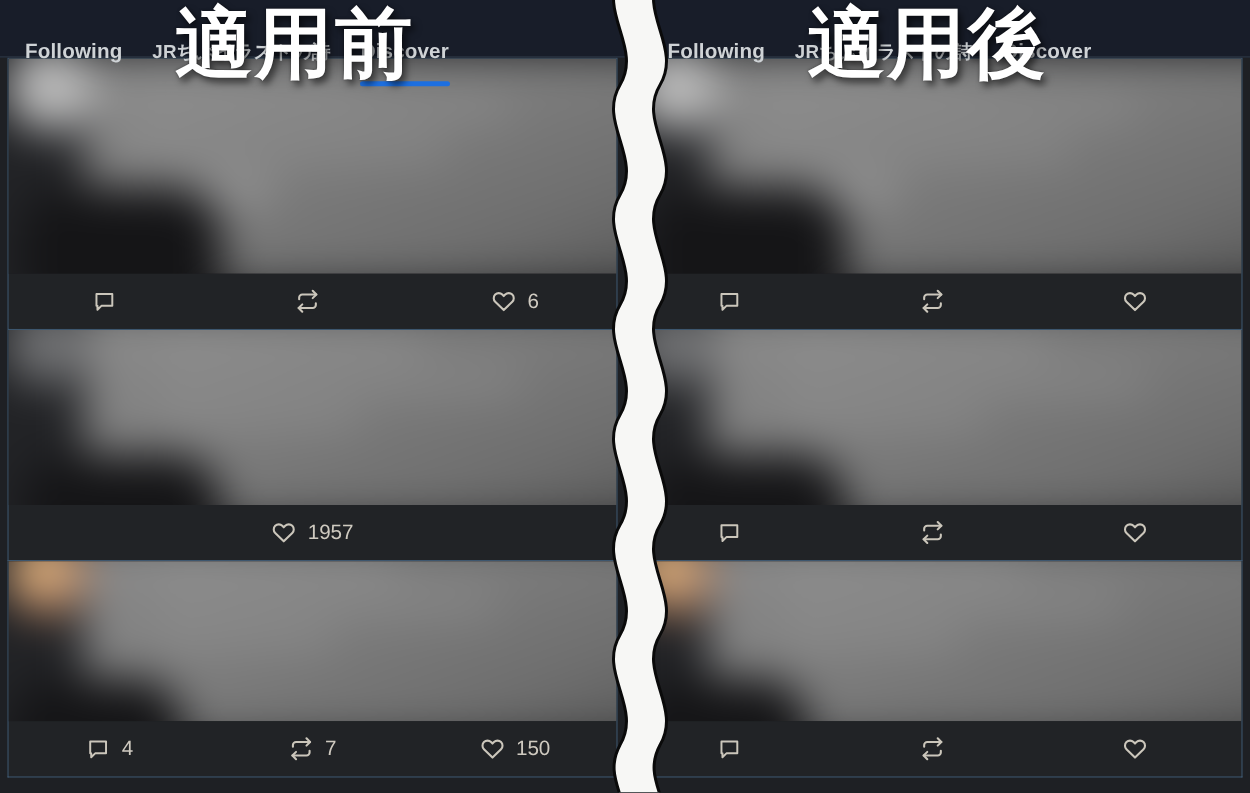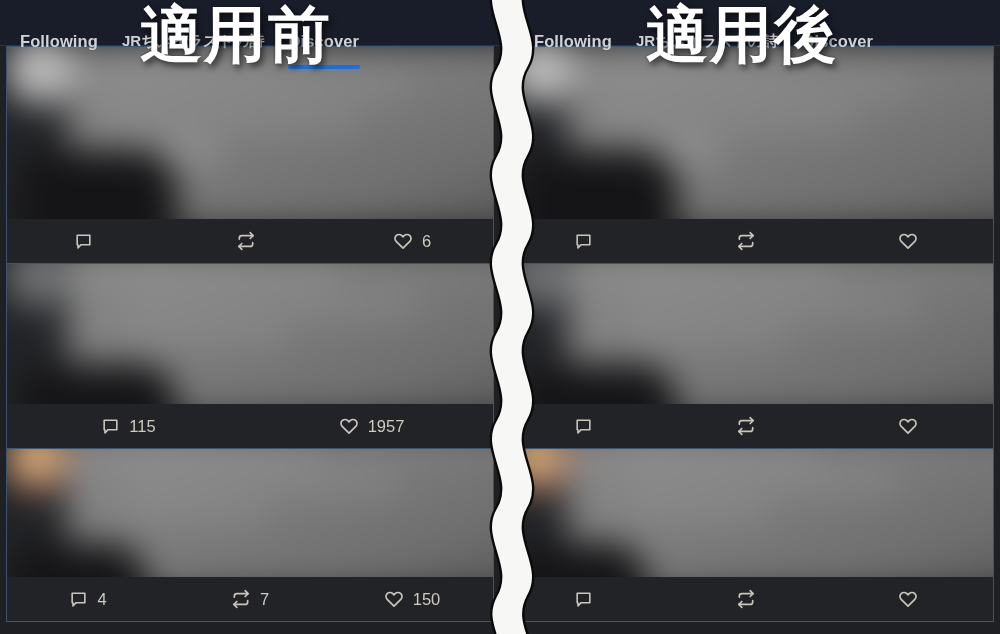--- a/index.html
+++ b/index.html
@@ -175,28 +175,20 @@
               <div class="bw-base" style="top:10px;bottom:16px;"></div>
               <div class="bw-dark-left"></div>
               <div class="bw-avatar" style="top:10px;width:64px;height:64px;background:#6f7072;"></div>
               <div class="bw-line" style="left:150px;top:34px;width:210px;height:14px;"></div>
               <div class="bw-line" style="left:150px;top:66px;width:290px;height:13px;"></div>
               <div class="bw-line" style="left:150px;top:95px;width:160px;height:13px;"></div>
               <div class="bw-shadow" style="bottom:-20px;height:90px;"></div>
             </div>
           </div>
           <div class="actions">
-            <div class="act">
-              <span>
-                <svg width="19" height="19" viewBox="0 0 24 24" fill="none" stroke="#cbc6bb" stroke-width="2" stroke-linecap="round" stroke-linejoin="round">
-                  <path d="M4 4h16v12H9l-4 4v-4H4z"></path>
-                </svg>
-              </span>
-              <span class="cnt">115</span>
-            </div>
             <div class="act">
               <span>
                 <svg width="20" height="20" viewBox="0 0 24 24" fill="none" stroke="#cbc6bb" stroke-width="2" stroke-linecap="round" stroke-linejoin="round">
                   <path d="M12 20.5 3.8 12.4a4.8 4.8 0 0 1 0-6.8 4.8 4.8 0 0 1 6.8 0l1.4 1.4 1.4-1.4a4.8 4.8 0 0 1 6.8 0 4.8 4.8 0 0 1 0 6.8z"></path>
                 </svg>
               </span>
               <span class="cnt">1957</span>
             </div>
           </div>
         </div>

